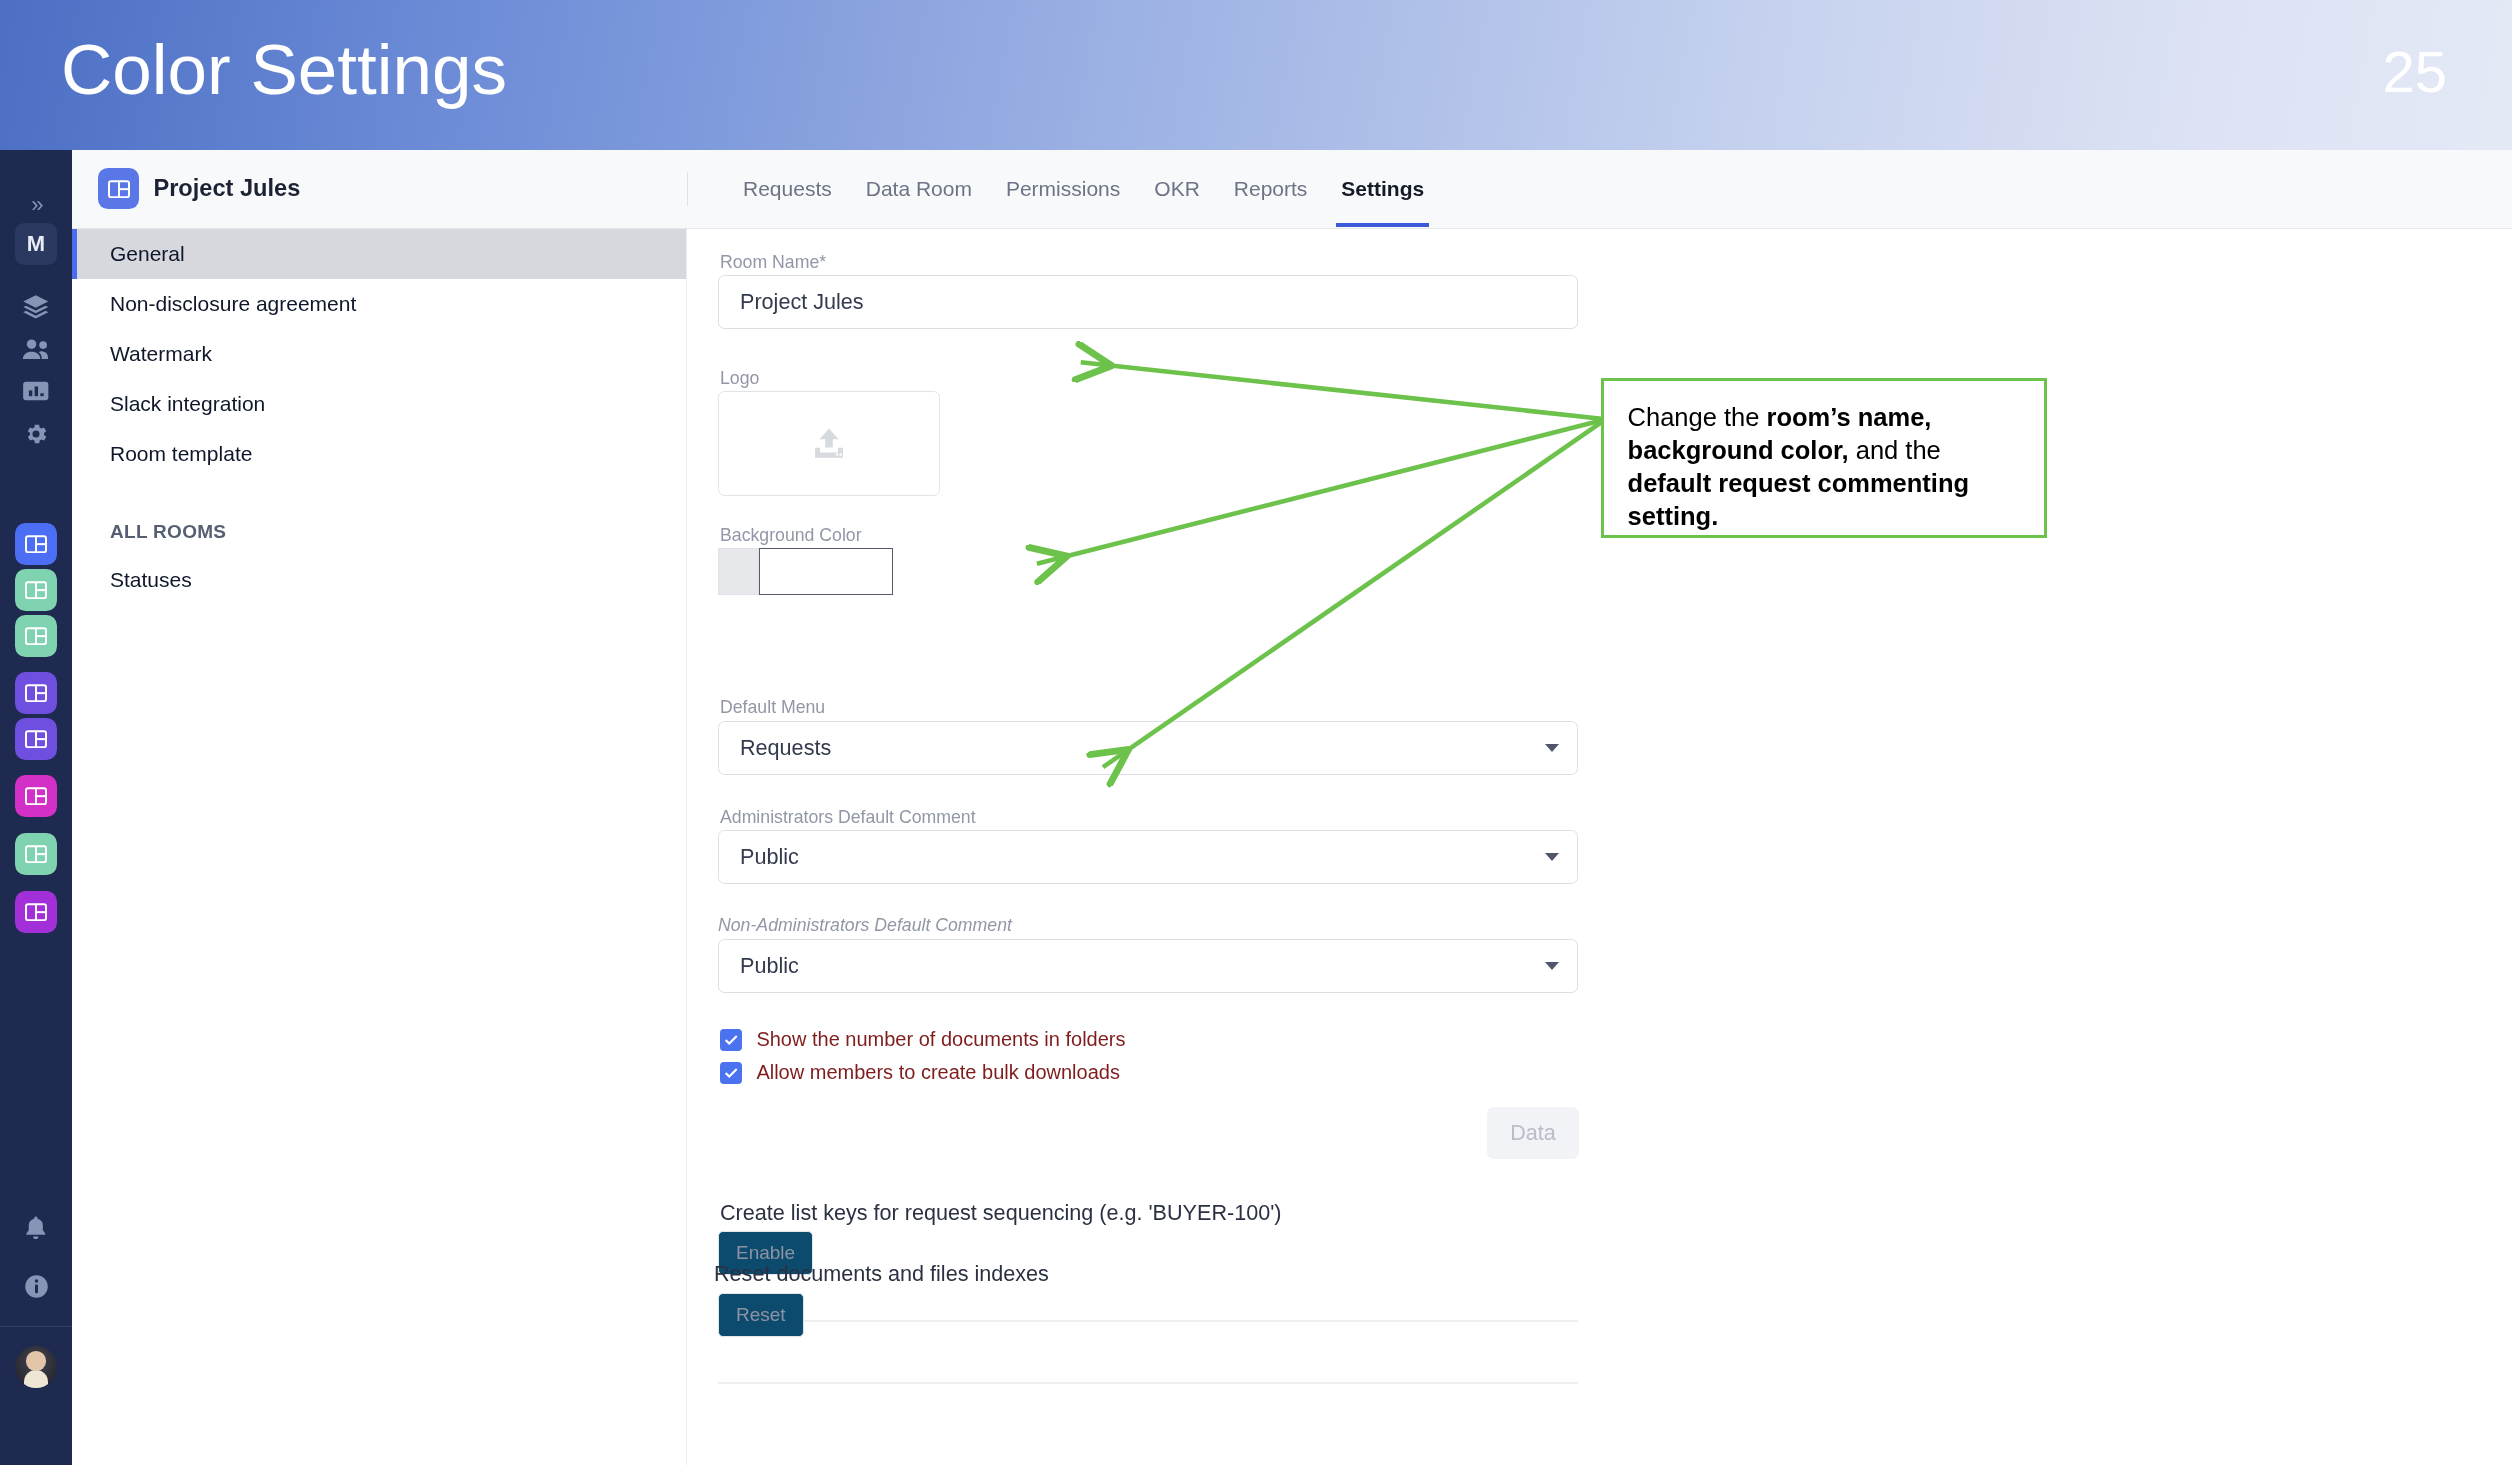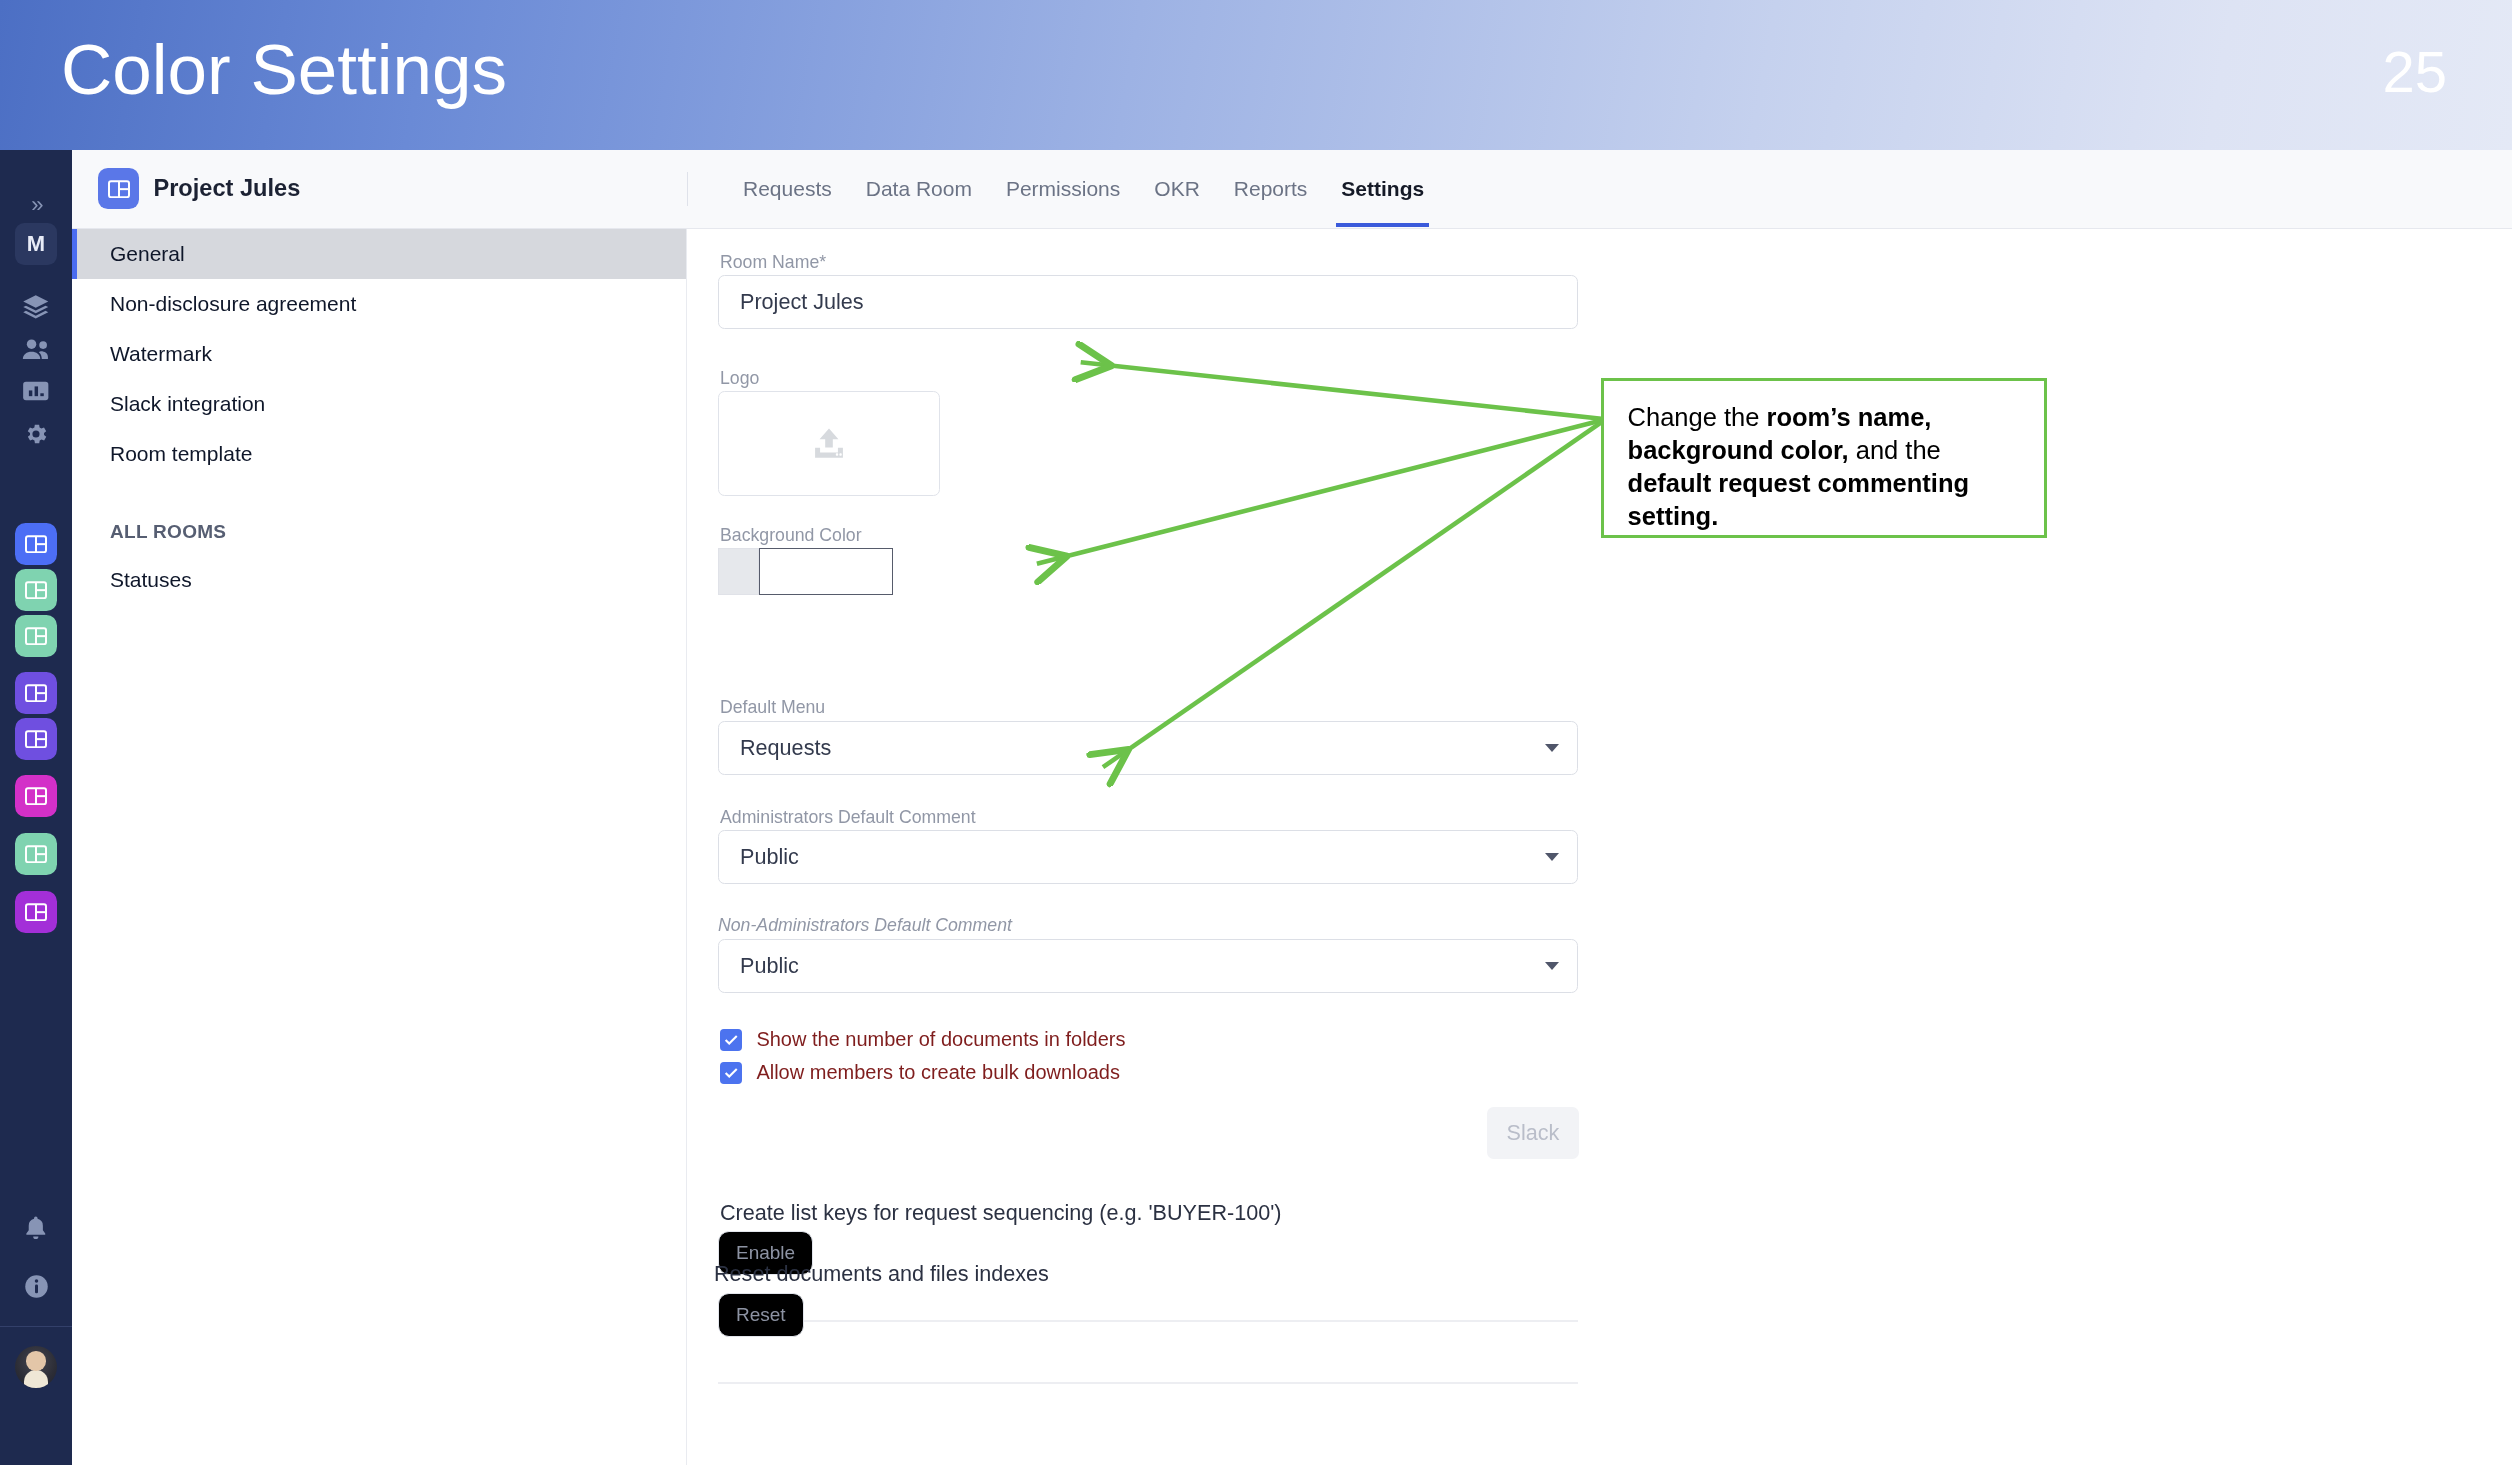--- a/index.html
+++ b/index.html
@@ -171,21 +171,21 @@
     display: flex; align-items: center; justify-content: center;
   }
   .chk-label { font-size: 20px; color: #7f1d1d; white-space: nowrap; }
 
   .btn-save {
     position: absolute; width: 92px; height: 52px; border-radius: 6.5px;
     background: #f2f3f6; display: flex; align-items: center; justify-content: center;
     font-size: 21.6px; color: #b9bdc9;
   }
   .btn-ghost {
-    position: absolute; height: 44px; border-radius: 11px; background: #000000;
+    position: absolute; height: 44px; border-radius: 5px; background: #0c4a6e;
     border: 1.3px solid #e2e5ec;
     display: flex; align-items: center; justify-content: center;
     padding: 0 17px; font-size: 19px; color: #8d93a3;
   }
   .hr { position: absolute; height: 2px; background: #edeef2; width: 860px; }
 
   
   .overlay { position: absolute; left: 0; top: 0; width: 2512px; height: 1465px; pointer-events: none; }
   .callout {
     position: absolute; left: 1601px; top: 378px; width: 446px; height: 160px;
@@ -403,21 +403,21 @@
 
       <div class="chk-row" style="left:33px; top:832px;">
         <div class="chk">
           <svg width="14.4" height="11.8" viewBox="0 0 22 18" fill="none" stroke="#ffffff" stroke-width="3.2">
             <path d="M2.5 9.2 8 14.6 19.5 3.2"></path>
           </svg>
         </div>
         <span class="chk-label">Allow members to create bulk downloads</span>
       </div>
 
-      <div class="btn-save" style="left:800px; top:878px;">Slack</div>
+      <div class="btn-save" style="left:800px; top:878px;">Data</div>
 
       <div class="section-heading" style="left:33px; top:971px;">Create list keys for request sequencing (e.g. 'BUYER-100')</div>
       <div class="btn-ghost" style="left:31px; top:1002px;">Enable</div>
       <div class="hr" style="left:31px; top:1091px;"></div>
 
       <div class="section-heading" style="left:27px; top:1032px;">Reset documents and files indexes</div>
       <div class="btn-ghost" style="left:31px; top:1064px;">Reset</div>
       <div class="hr" style="left:31px; top:1153px;"></div>
     </div>
   </div>

